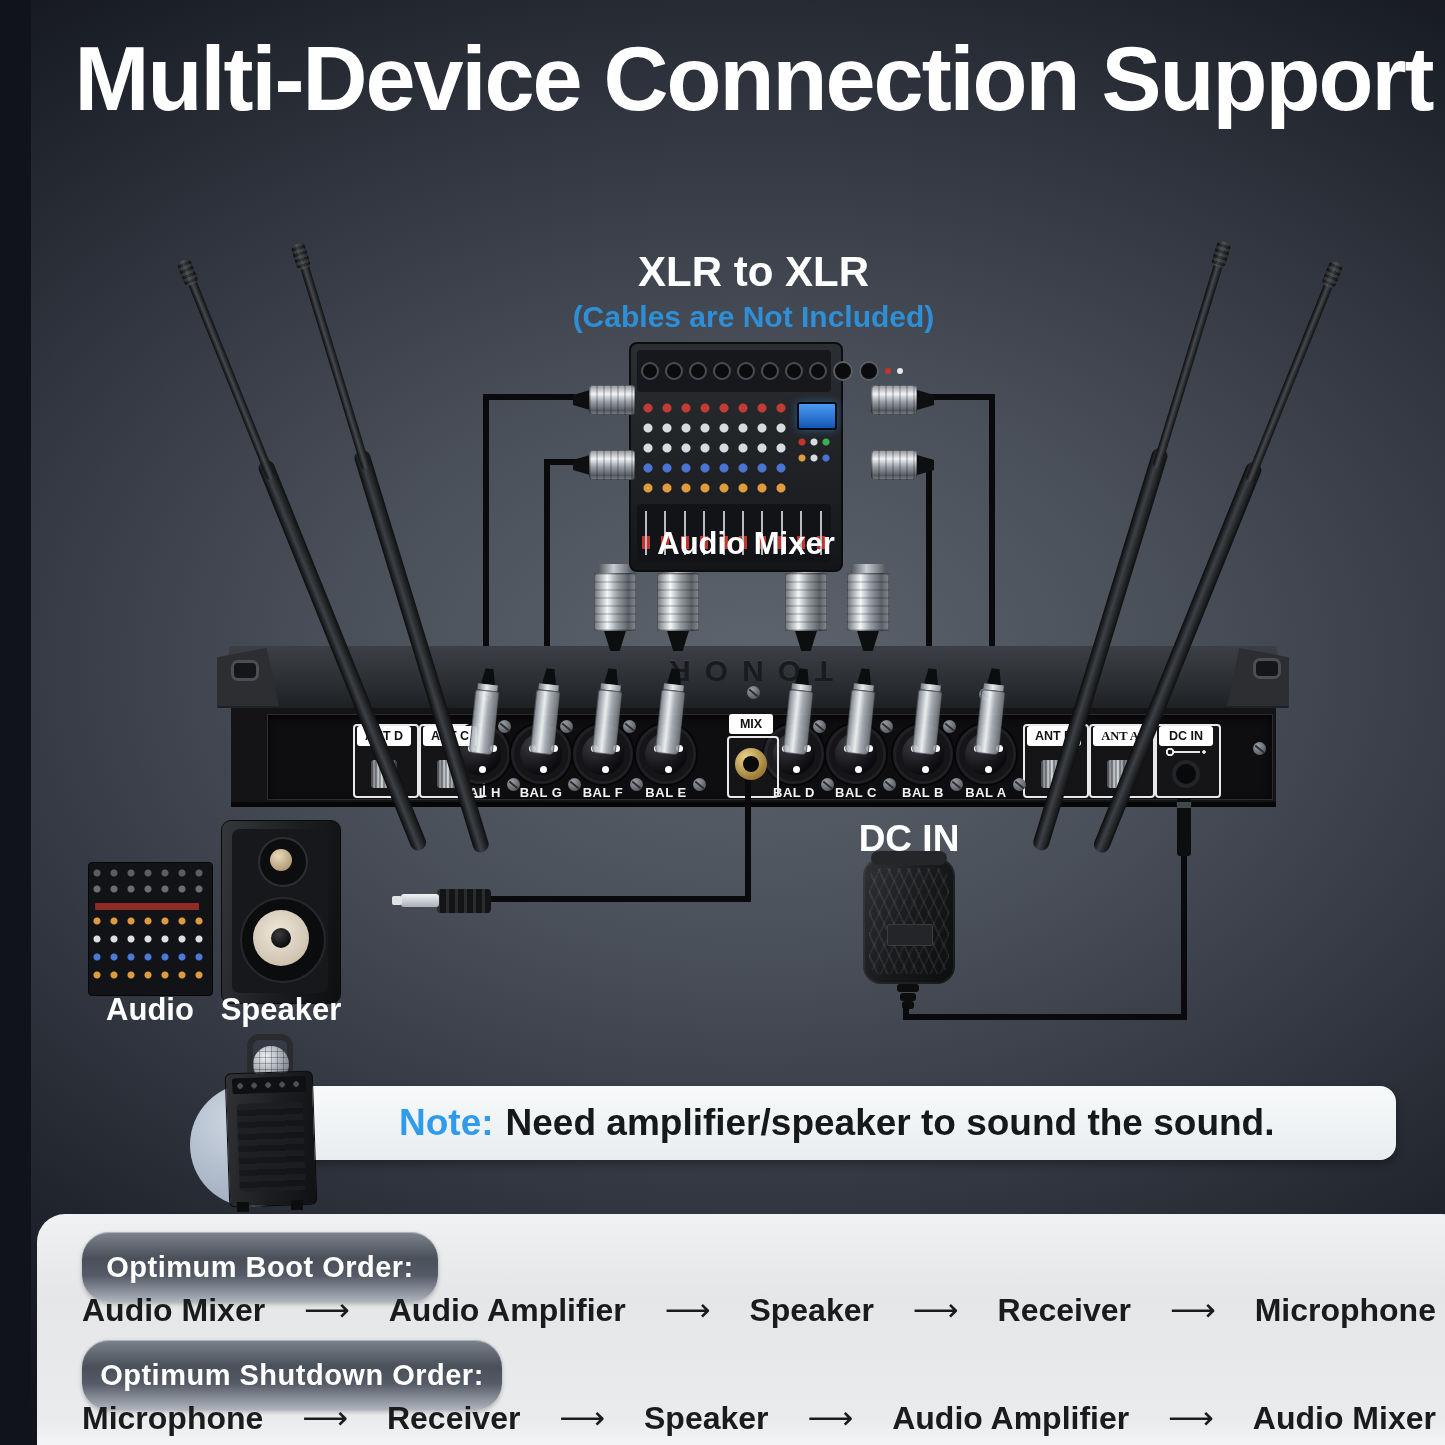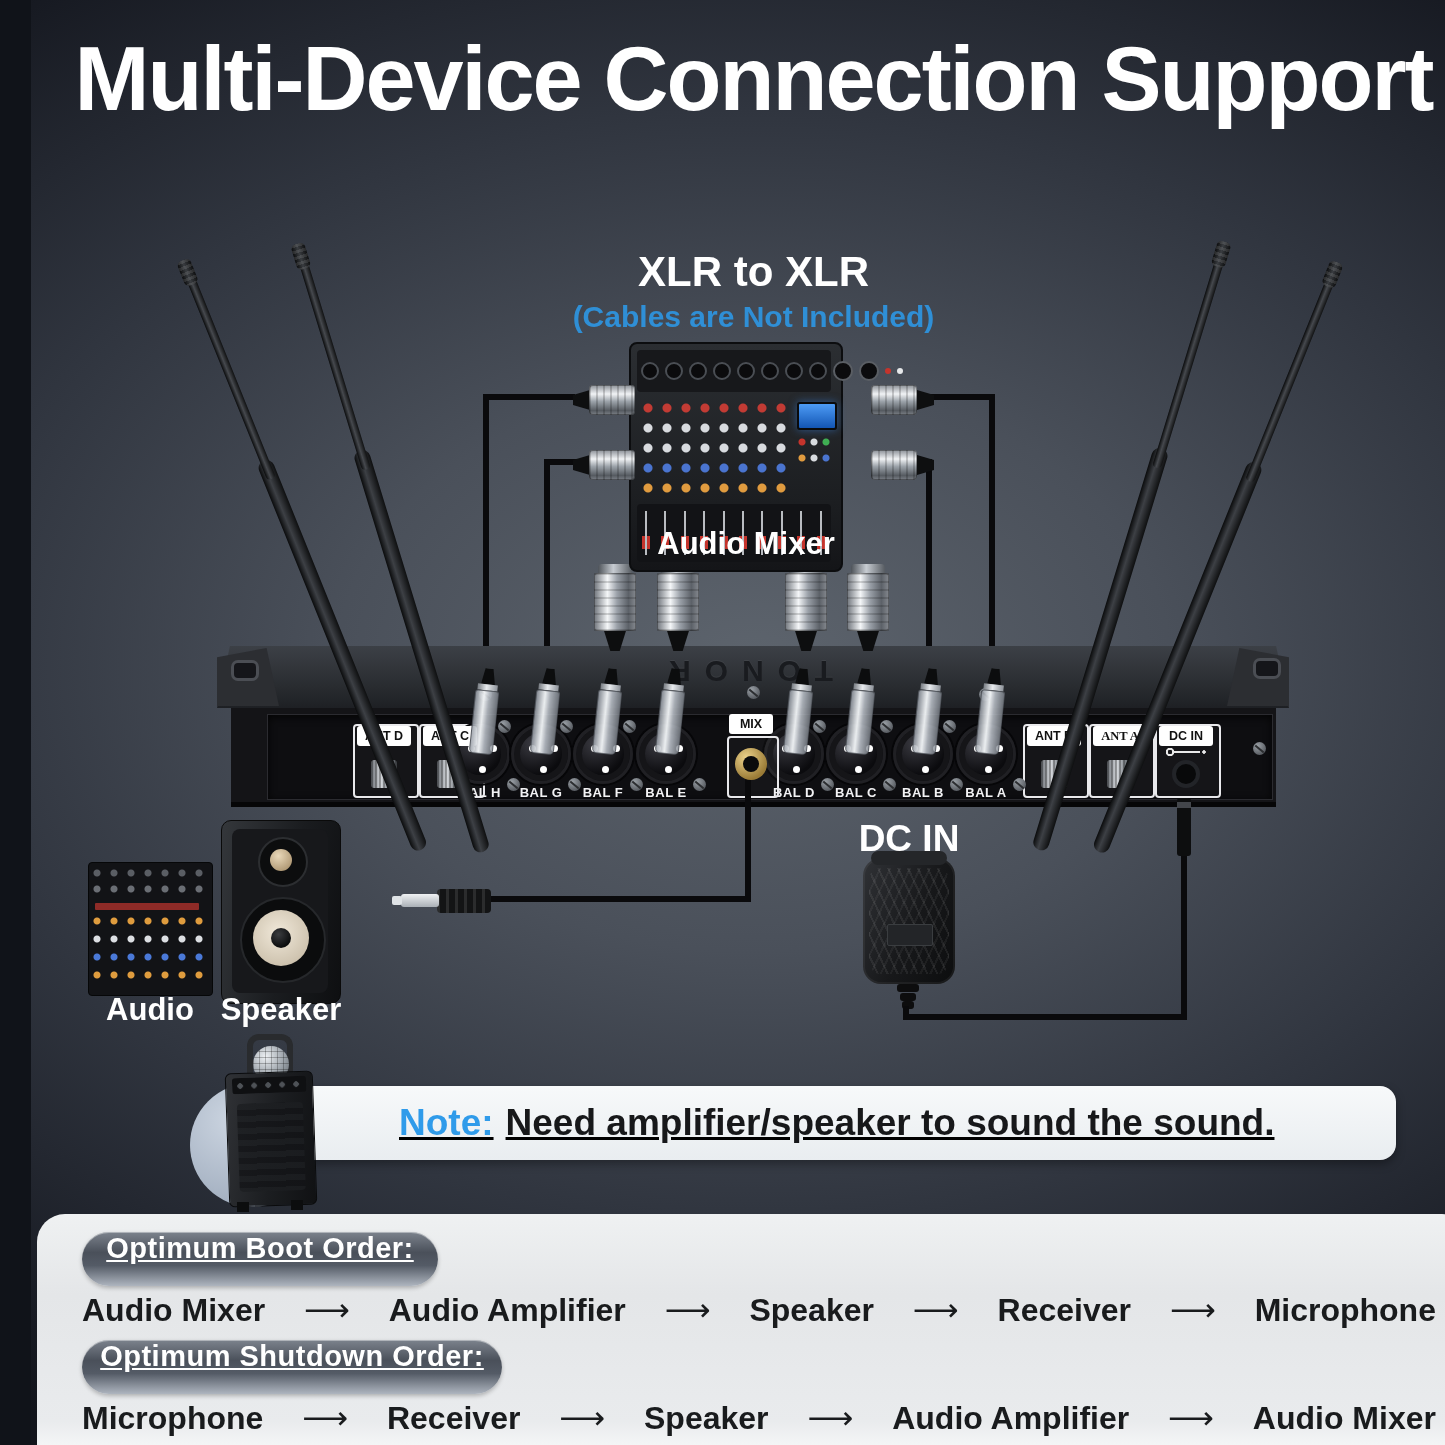--- a/index.html
+++ b/index.html
@@ -187,31 +187,31 @@
     background-image:radial-gradient(circle at 8px 8px,#4e5257 2.5px,transparent 3px);background-size:14px 16px;background-repeat:repeat-x;}
   .pabody .grill{position:absolute;left:10px;top:30px;width:66px;height:88px;border-radius:4px;
     background:repeating-linear-gradient(180deg,#1c1e21 0 6px,#131417 6px 12px);opacity:.8;}
   .pafoot{position:absolute;width:12px;height:10px;background:#0c0d0e;z-index:43;}
   .pahandle{left:216px;top:1034px;width:46px;height:42px;border:6px solid #292b2e;border-bottom:none;border-radius:12px 12px 0 0;z-index:42;box-sizing:border-box;}
   .discoball{left:222px;top:1046px;width:36px;height:36px;border-radius:50%;z-index:42;
     background:
       repeating-linear-gradient(0deg,rgba(0,0,0,.25) 0 1px,transparent 1px 6px),
       repeating-linear-gradient(90deg,rgba(0,0,0,.25) 0 1px,transparent 1px 6px),
       radial-gradient(circle at 35% 30%,#eef1f4,#9aa1a8 55%,#596067);}
-  .notetext{left:368px;top:1086px;width:980px;height:74px;display:flex;align-items:center;gap:12px;z-index:42;font-size:37px;text-decoration:underline;}
+  .notetext{left:368px;top:1086px;width:980px;height:74px;display:flex;align-items:center;gap:12px;z-index:42;font-size:37px;}
   .noteprefix{color:#2f9bea;font-weight:800;}
   .notebody{color:#17181a;font-weight:600;}
 
   
   .panel{left:6px;top:1214px;width:1433px;height:231px;border-radius:28px 28px 0 0;z-index:45;
     background:linear-gradient(180deg,#eff1f2,#e4e6e8 35%,#e9ebed 90%,#f4f5f6);}
-  .pill{position:absolute;height:54px;border-radius:27px;display:flex;align-items:flex-start;justify-content:center;
+  .pill{position:absolute;height:70px;border-radius:27px;display:flex;align-items:center;justify-content:center;
     color:#fff;font-weight:800;font-size:29px;letter-spacing:.5px;z-index:46;
     background:linear-gradient(180deg,#7c838d 0%,#4a505a 38%,#545b66 62%,#aeb5bf 100%);
-    box-shadow:inset 0 1px 0 rgba(255,255,255,.4), 0 2px 4px rgba(0,0,0,.25);text-decoration:underline;}
+    box-shadow:inset 0 1px 0 rgba(255,255,255,.4), 0 2px 4px rgba(0,0,0,.25);}
   .orderrow{position:absolute;left:51px;width:1354px;height:44px;display:flex;align-items:center;justify-content:space-between;z-index:46;}
   .orderrow .item{font-size:32px;font-weight:600;color:#191b1d;}
   .orderrow .arrow{font-family:"DejaVu Sans",sans-serif;font-size:32px;color:#191b1d;}
 </style>
 </head>
 <body>
 
 <div id="stage">
 
   <div class="abs title">Multi-Device Connection Support</div>

